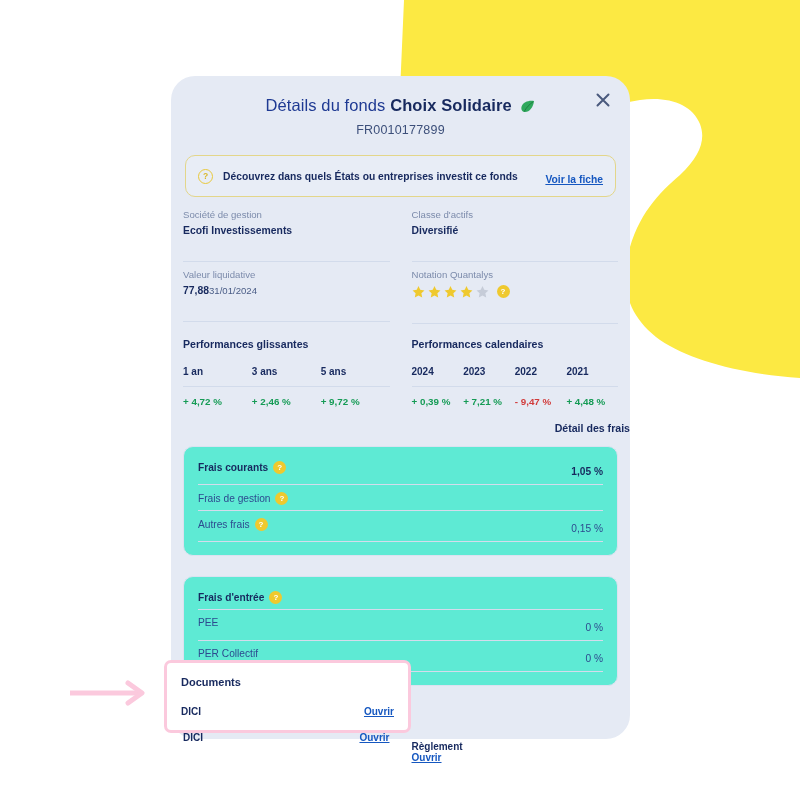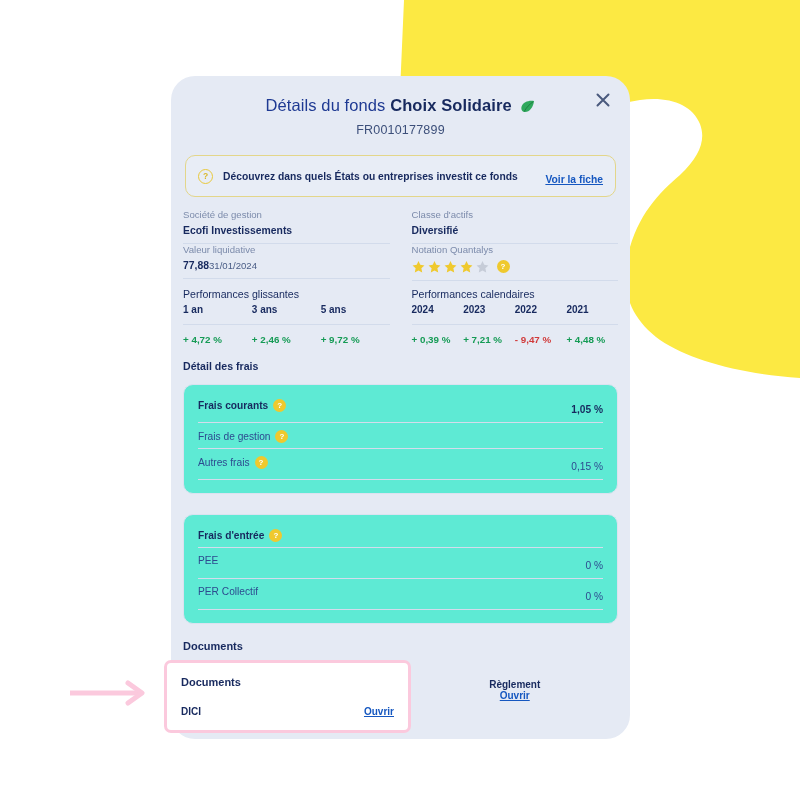--- a/index.html
+++ b/index.html
@@ -59,52 +59,53 @@
     font-size: 10.3px; font-weight: bold; color: #17295e; flex: 1 1 auto;
   }
   .banner-link {
     font-size: 10.3px; font-weight: bold; color: #1557c0;
     text-decoration: underline; cursor: pointer; white-space: nowrap; margin-top: 7px;
   }
 
   
   .facts { display: flex; margin: 12px 12px 0 12px; gap: 22px; }
   .col { flex: 1 1 0; min-width: 0; }
-  .fact { padding-bottom: 7px; border-bottom: 1px solid #d2dbeb; }
+  .fact { padding-bottom: 25px; border-bottom: 1px solid #d2dbeb; margin-bottom: 7px; }
   .fact:last-child { border-bottom: 1px solid #d2dbeb; }
   .fact-label { font-size: 9.6px; color: #7c8bab; margin-bottom: 5px; }
   .fact-value {
     font-size: 10.4px; font-weight: bold; color: #17295e;
     display: flex; justify-content: flex-start; align-items: center;
   }
   .fact-value .aux { font-weight: normal; color: #4a5d86; font-size: 9.6px; }
 
   .stars { display: flex; align-items: center; gap: 3px; }
   .q-solid {
     width: 13px; height: 13px; border-radius: 50%;
     background: #efc92e; color: #fff;
     font-size: 8px; font-weight: bold;
     display: inline-flex; align-items: center; justify-content: center;
     margin-left: 5px;
   }
 
   
   .perfs { display: flex; margin: 7px 12px 0 12px; gap: 22px; }
-  .perf-title { font-size: 10.6px; font-weight: normal; color: #17295e; margin-bottom: 4px; }
+  .perf-title { font-size: 10.6px; font-weight: bold; color: #17295e; margin-bottom: 16px; }
   .perf-row { display: flex; }
   .perf-cell { flex: 1 1 0; }
   .perf-head { font-size: 10px; font-weight: bold; color: #17295e; }
   .perf-sep { border-bottom: 1px solid #d2dbeb; margin: 9px 0 9px 0; }
   .perf-val { font-size: 9.8px; font-weight: bold; }
   .pos { color: #159b55; }
   .neg { color: #d13b3b; }
 
   .section-title {
     font-size: 10.6px; font-weight: bold; color: #17295e;
     margin: 15px 0 0 12px;
+    text-align: right;
   }
 
   
   .feebox {
     margin: 12px 12px 0 12px;
     background: #5eead4;
     border: 1px solid #dbe2f0;
     border-radius: 10px;
     padding: 14px 14px 6px 14px;
   }
@@ -117,21 +118,21 @@
   .fee-left.bold { font-weight: bold; color: #17295e; }
   .fee-right { text-align: right; }
   .fee-amount { font-size: 10.2px; color: #2d4a8f; margin-top: 24px; }
   .fee-amount.bold { font-weight: bold; color: #17295e; }
   .fee-note { font-size: 7.4px; color: #4e6394; margin-top: 2px; }
 
   
   .docs { display: flex; margin: 16px 12px 0 12px; gap: 22px; }
   .docs-title { font-size: 11px; font-weight: bold; color: #17295e; margin-bottom: 18px; }
   .doc-row {
-    display: flex; justify-content: space-between; align-items: center;
+    display: flex; justify-content: space-between; align-items: flex-start;
   }
   .doc-name { font-size: 10px; font-weight: bold; color: #17295e; }
   .doc-link {
     font-size: 10px; font-weight: bold; color: #1557c0;
     text-decoration: underline; cursor: pointer;
   }
   .docs-spacer { height: 18px; }
 
   
   .hl-box {

